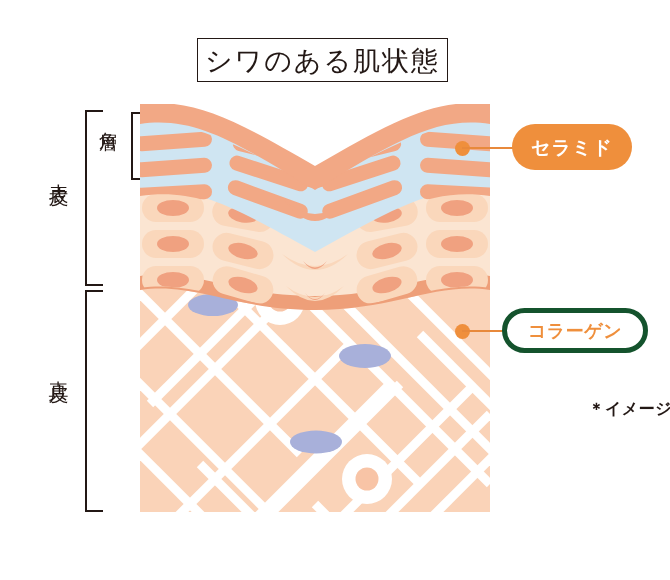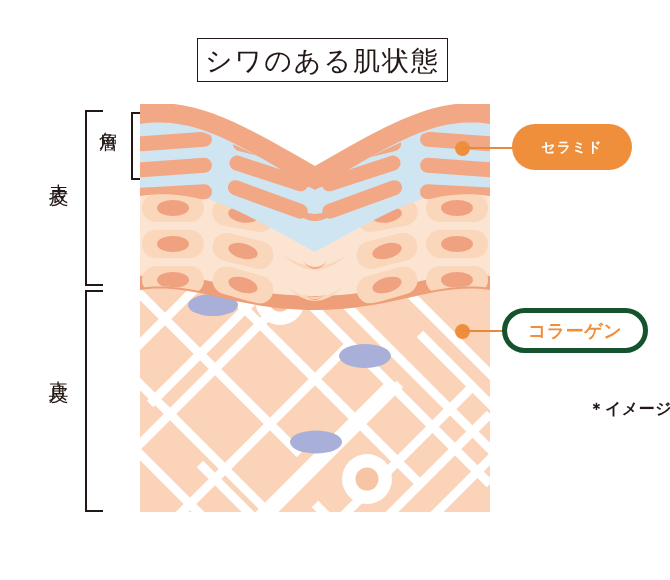--- a/index.html
+++ b/index.html
@@ -66,21 +66,21 @@
     display:flex;align-items:center;justify-content:center;
     border-radius:999px;
     box-sizing:border-box;
     white-space:nowrap;
     line-height:1;
   }
   #pill-ceramide{
     left:512px;top:124px;width:120px;height:46px;
     background:#ef8f3c;
     color:#ffffff;
-    font-size:14px;
+    font-size:19px;
     letter-spacing:1px;
     font-weight:bold;
   }
   #pill-collagen{
     left:502px;top:308px;width:146px;height:45px;
     background:#ffffff;
     border:5px solid #14532d;
     color:#ef8f3c;
     font-size:18px;
     letter-spacing:0.5px;

